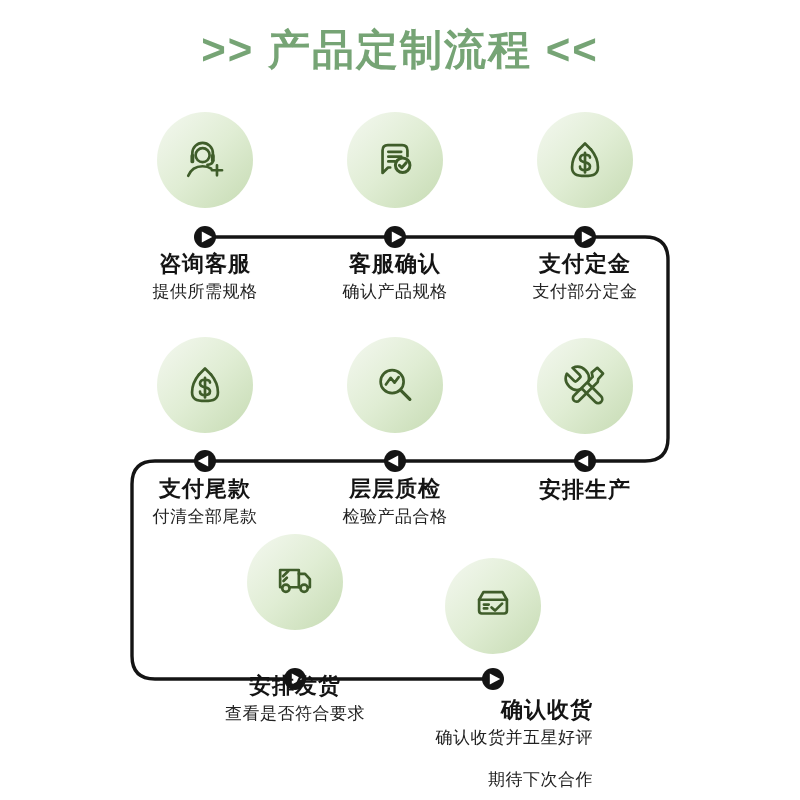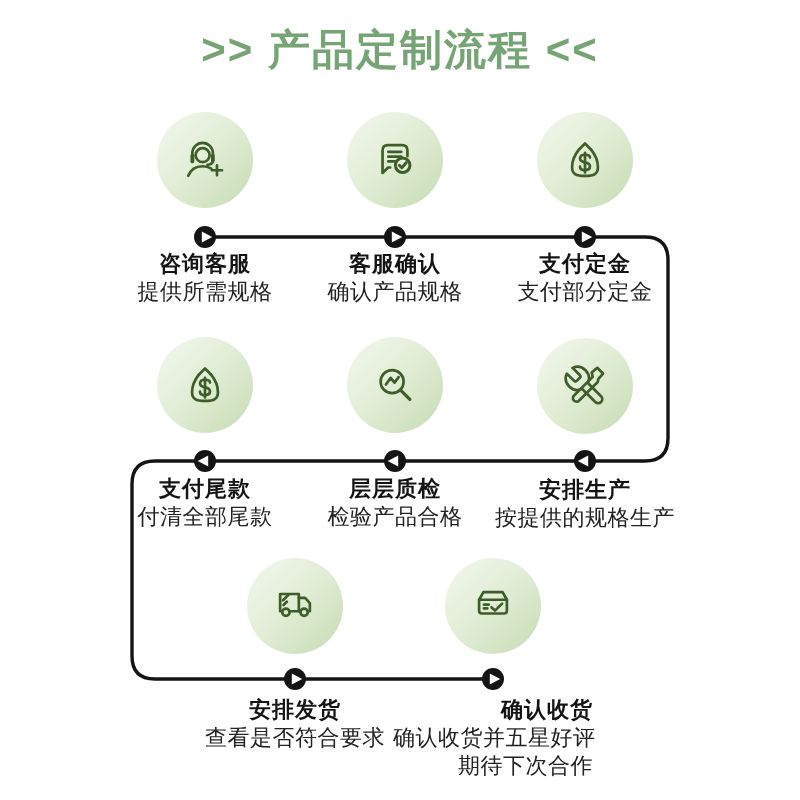--- a/index.html
+++ b/index.html
@@ -42,35 +42,35 @@
     margin-top: 44px;
     font-size: 22px;
     line-height: 24px;
     font-weight: bold;
     color: #141414;
     letter-spacing: 1px;
     white-space: nowrap;
   }
   .step-sub {
     margin-top: 2px;
-    font-size: 22px;
+    font-size: 17px;
     line-height: 28px;
     color: #222222;
     letter-spacing: 0.5px;
     white-space: nowrap;
   }
 
   
   .pos-r1c1 { left: 105px; top: 112px; }
   .pos-r1c2 { left: 295px; top: 112px; }
   .pos-r1c3 { left: 485px; top: 112px; }
   .pos-r2c1 { left: 105px; top: 337px; }
   .pos-r2c2 { left: 295px; top: 337px; }
   .pos-r2c3 { left: 485px; top: 338px; }
-  .pos-r3c1 { left: 195px; top: 558px; }
+  .pos-r3c1 { left: 195px; top: 534px; }
   .pos-r3c2 { left: 393px; top: 558px; text-align: right; }
 
   .icon-stroke {
     fill: none;
     stroke: #3f5d2a;
     stroke-width: 2.8;
     stroke-linecap: round;
     stroke-linejoin: round;
   }
 </style>
@@ -209,21 +209,20 @@
     <div class="step-sub">确认产品规格</div>
   </div>
 
   <div class="step pos-r2c3">
     <div class="bubble">
       <svg>
           <use href="#sym-tools"></use>
         </svg>
     </div>
     <div class="step-title">安排生产</div>
-    <div class="step-sub">按提供的规格生产</div>
   </div>
 
   <div class="step pos-r2c2">
     <div class="bubble">
       <svg>
           <use href="#sym-magnifier"></use>
         </svg>
     </div>
     <div class="step-title">层层质检</div>
     <div class="step-sub">检验产品合格</div>
@@ -250,16 +249,16 @@
   </div>
 
   <div class="step pos-r3c2">
     <div class="bubble">
       <svg>
           <use href="#sym-box-check"></use>
         </svg>
     </div>
     <div class="step-title">确认收货</div>
     <div class="step-sub">确认收货并五星好评</div>
-    <div class="step-sub" style="margin-top:0">期待下次合作</div>
+    <div class="step-sub" style="margin-top:14px">期待下次合作</div>
   </div>
 
 </div>
 
 </body></html>

